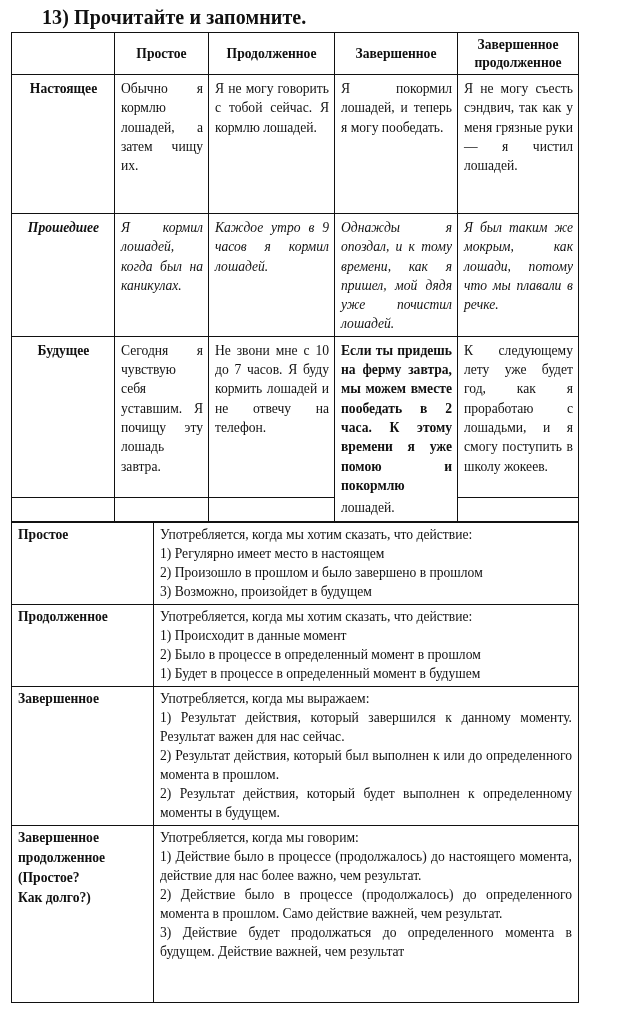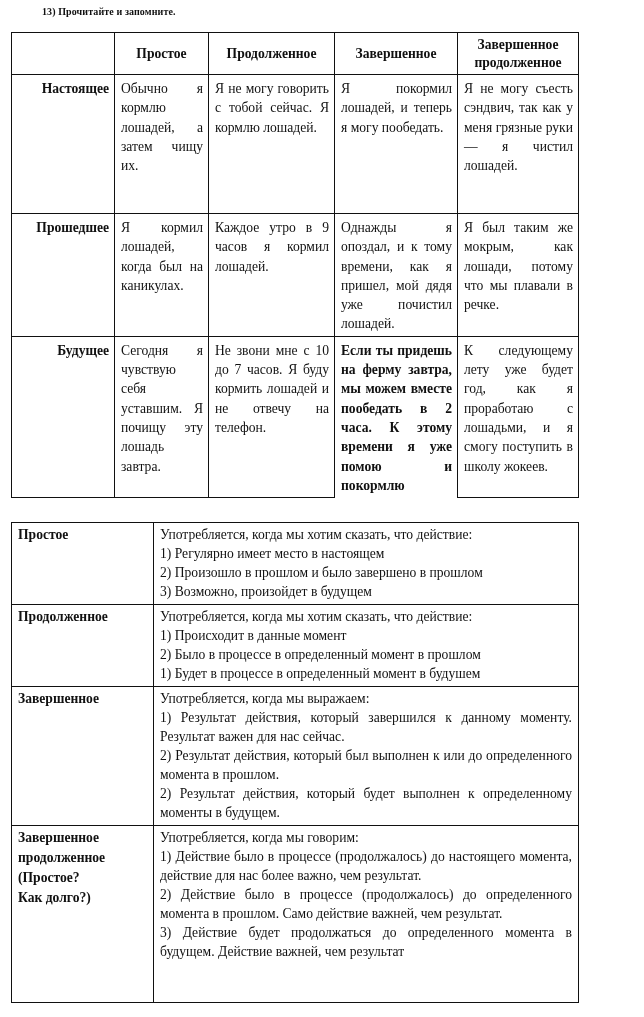--- a/index.html
+++ b/index.html
@@ -1,26 +1,26 @@
 <!DOCTYPE html>
 <html><head>
 <meta charset="utf-8">
 <style>
   html, body { margin:0; padding:0; background:#ffffff; }
   body { width:644px; height:1017px; position:relative; overflow:hidden;
          font-family:"Liberation Serif", "DejaVu Serif", serif; color:#111; }
-  .title { position:absolute; left:42px; top:6px; font-size:10px; font-weight:bold; letter-spacing:0.1px; }
+  .title { position:absolute; left:42px; top:6px; font-size:20px; font-weight:bold; letter-spacing:0.1px; }
   table { border-collapse:collapse; position:absolute; table-layout:fixed; }
   td, th { border:1.5px solid #111; vertical-align:top; font-size:13.6px; line-height:19.3px; }
   #t1 { left:11px; top:32px; width:567px; }
   #t1 th { font-weight:bold; text-align:center; vertical-align:middle; height:41px; padding:0 3px; line-height:18px; }
   #t1 td { padding:4px 5px 2px 6px; text-align:justify; }
-  #t1 td.rowhead { font-weight:bold; text-align:right; padding-left:6px; }
+  #t1 td.rowhead { font-weight:bold; text-align:center; padding-left:6px; }
   #t1 tr.r1 td { height:132px; }
-  #t1 tr.r2 td { height:113px; }
+  #t1 tr.r2 td { height:113px;font-style:italic; }
   #t1 tr.r3 td { height:150px; }
   #t1 tr.r4 td { height:21px; padding-top:1px; padding-bottom:1px; }
   #t1 td.spill { border-top:none; }
   #t1 td.nobottom { border-bottom:none;font-weight:bold; }
   #t2 { left:11px; top:522px; width:567px; }
   #t2 td { padding:2px 6px 0 6px; line-height:19px; }
   #t2 td.label { font-weight:bold; width:130px; line-height:20px; }
   #t2 td.desc { text-align:justify; }
   #t2 tr.s1 td { height:79px; }
   #t2 tr.s2 td { height:79px; }
@@ -62,20 +62,27 @@
     <td>Каждое утро в 9 часов я кормил лошадей.</td>
     <td>Однажды я опоздал, и к тому времени, как я пришел, мой дядя уже почистил лошадей.</td>
     <td>Я был таким же мокрым, как лошади, потому что мы плавали в речке.</td>
   </tr>
   <tr class="r3">
     <td class="rowhead">Будущее</td>
     <td>Сегодня я чувствую себя уставшим. Я почищу эту лошадь завтра.</td>
     <td>Не звони мне с 10 до 7 часов. Я буду кормить лошадей и не отвечу на телефон.</td>
     <td class="nobottom">Если ты придешь на ферму завтра, мы можем вместе пообедать в 2 часа. К этому времени я уже помою и покормлю</td>
     <td>К следующему лету уже будет год, как я проработаю с лошадьми, и я смогу поступить в школу жокеев.</td>
+  </tr>
+  <tr class="r4">
+    <td></td>
+    <td></td>
+    <td></td>
+    <td class="spill">лошадей.</td>
+    <td></td>
   </tr>
 </tbody>
   </table>
 
 <table id="t2">
   <colgroup>
       <col style="width:142px">
       <col style="width:425px">
     </colgroup>
   <tbody>

